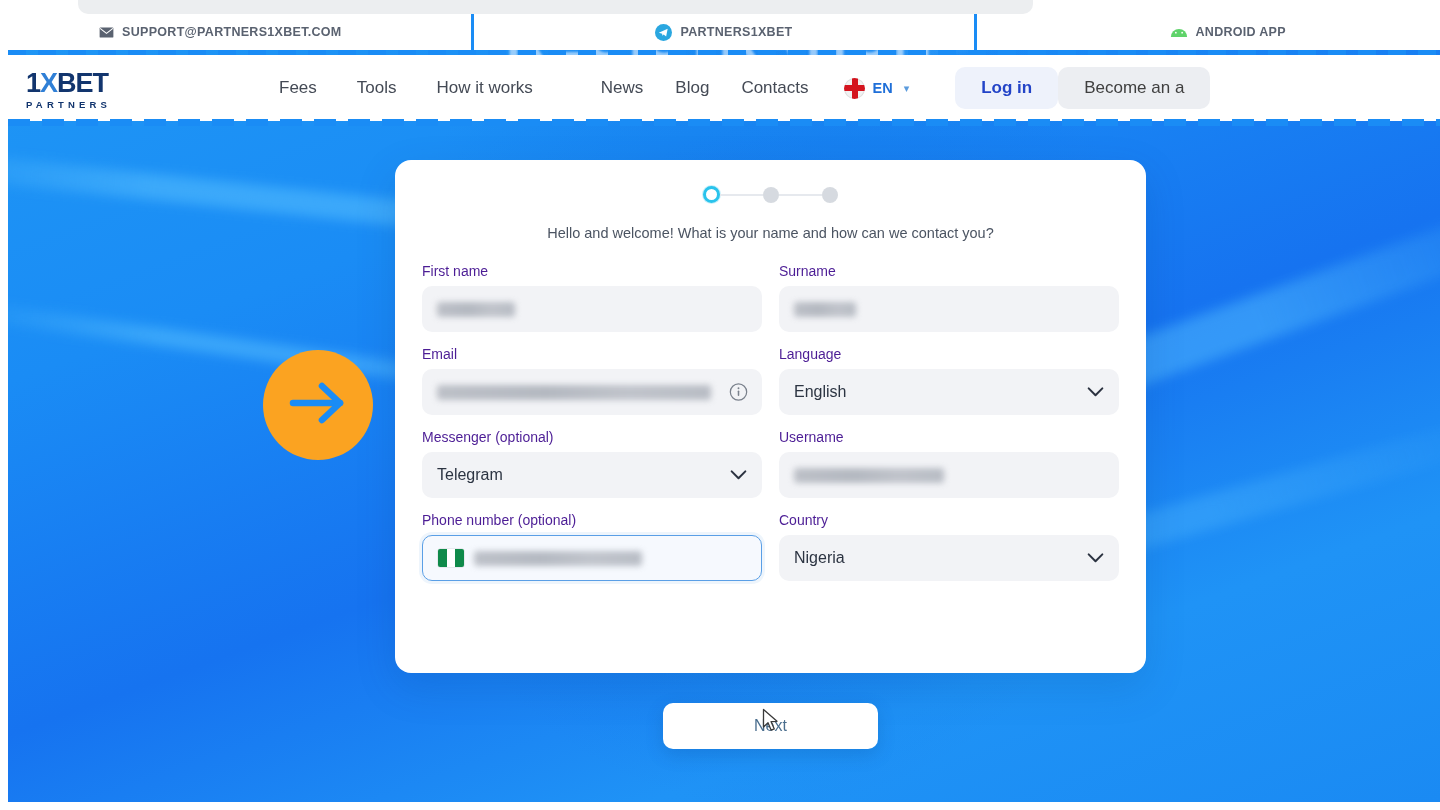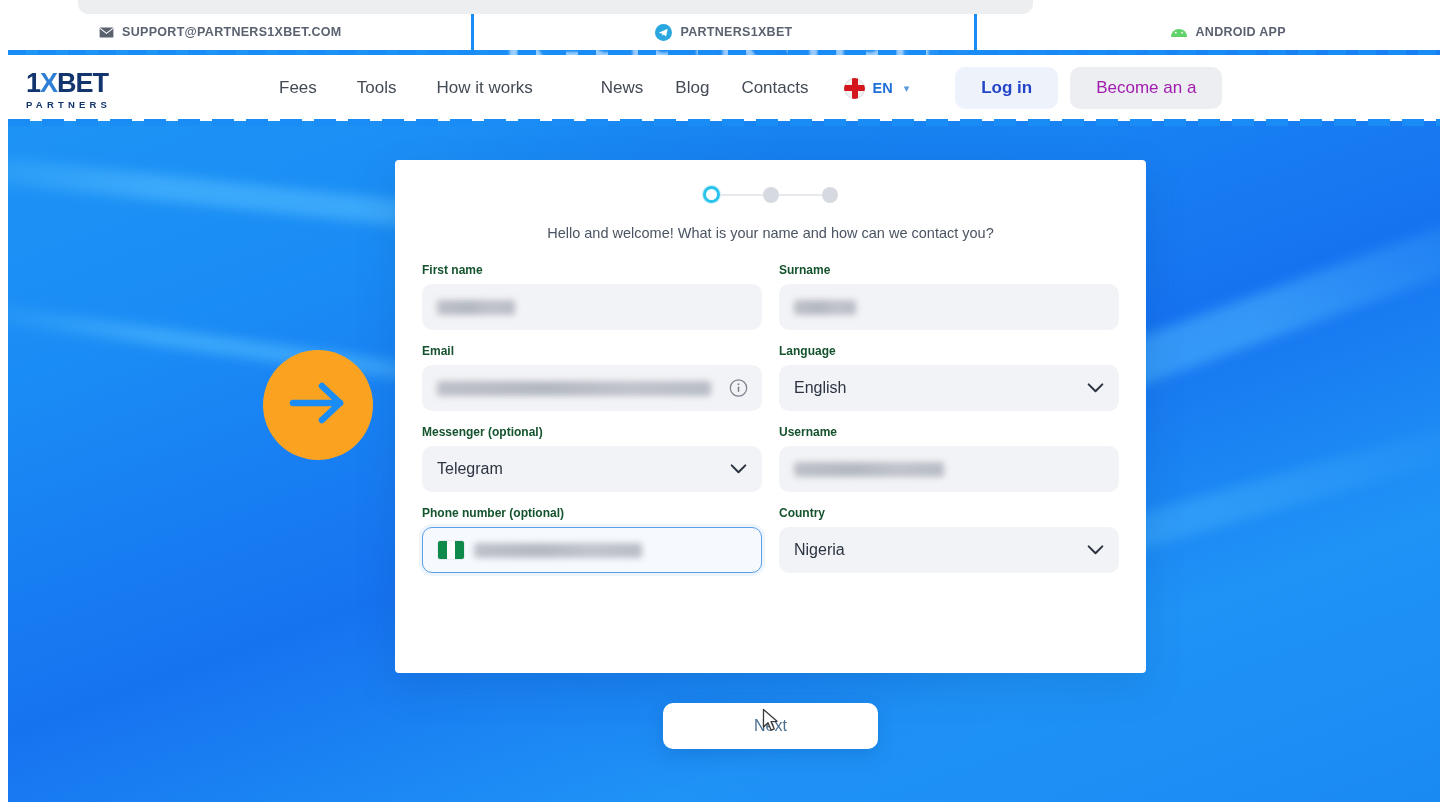--- a/index.html
+++ b/index.html
@@ -120,23 +120,22 @@
   .lang-code { font-size: 14.5px; font-weight: 700; color: #1f6fd8; }
   .chev-sm { color: #5b9bdd; font-size: 11px; margin-left: 4px; }
 
   .btn-login {
     margin-left: 46px;
     padding: 11px 26px; border-radius: 10px;
     background: #eef2fb; color: #2344c7;
     font-size: 17px; font-weight: 700; white-space: nowrap;
   }
   .btn-become {
-    margin-left: 12px;
     padding: 11px 26px; border-radius: 10px;
-    background: #eceef2; color: #a21caf;
+    background: #eceef2; color: #404040;
     font-size: 17px; white-space: nowrap;
   }
 
   
   .ghost-heading {
     position: absolute; left: 0; top: 8px; width: 1440px;
     text-align: center;
     font-size: 54px; font-weight: 800; letter-spacing: 2px;
     color: rgba(255,255,255,0.55);
     filter: blur(1.2px);
@@ -145,21 +144,21 @@
 
   
   .scallop {
     position: absolute; left: 8px; top: 119px; width: 1432px; height: 7px;
     background-image: repeating-linear-gradient(90deg, #1a8cf5 0 22px, rgba(26,140,245,0) 22px 34px);
   }
 
   
   .card {
     position: absolute; left: 395px; top: 160px; width: 751px; height: 513px;
-    background: #ffffff; border-radius: 4px;
+    background: #ffffff; border-radius: 16px;
     box-shadow: 0 14px 40px rgba(9,60,130,0.16);
     padding: 0 27px;
   }
   .steps {
     display: flex; align-items: center; justify-content: center;
     gap: 0; padding-top: 26px;
   }
   .step-dot {
     width: 16px; height: 16px; border-radius: 50%;
     background: #d6dae0;
@@ -180,21 +179,21 @@
 
   .form-grid {
     margin-top: 22px;
     display: grid;
     grid-template-columns: 340px 340px;
     column-gap: 17px;
     row-gap: 0px;
   }
   .field { margin-bottom: 14px; }
   .field-label {
-    font-size: 12px; color: #14532d; margin-bottom: 7px; display: block; font-weight: bold;
+    font-size: 14px; color: #4c1d95; margin-bottom: 7px; display: block;
   }
   .input-box {
     position: relative;
     height: 46px; border-radius: 10px;
     background: #f2f3f6;
     display: flex; align-items: center;
     padding: 0 15px;
     font-size: 16px; color: #2c3442;
   }
   .input-box.focused {

